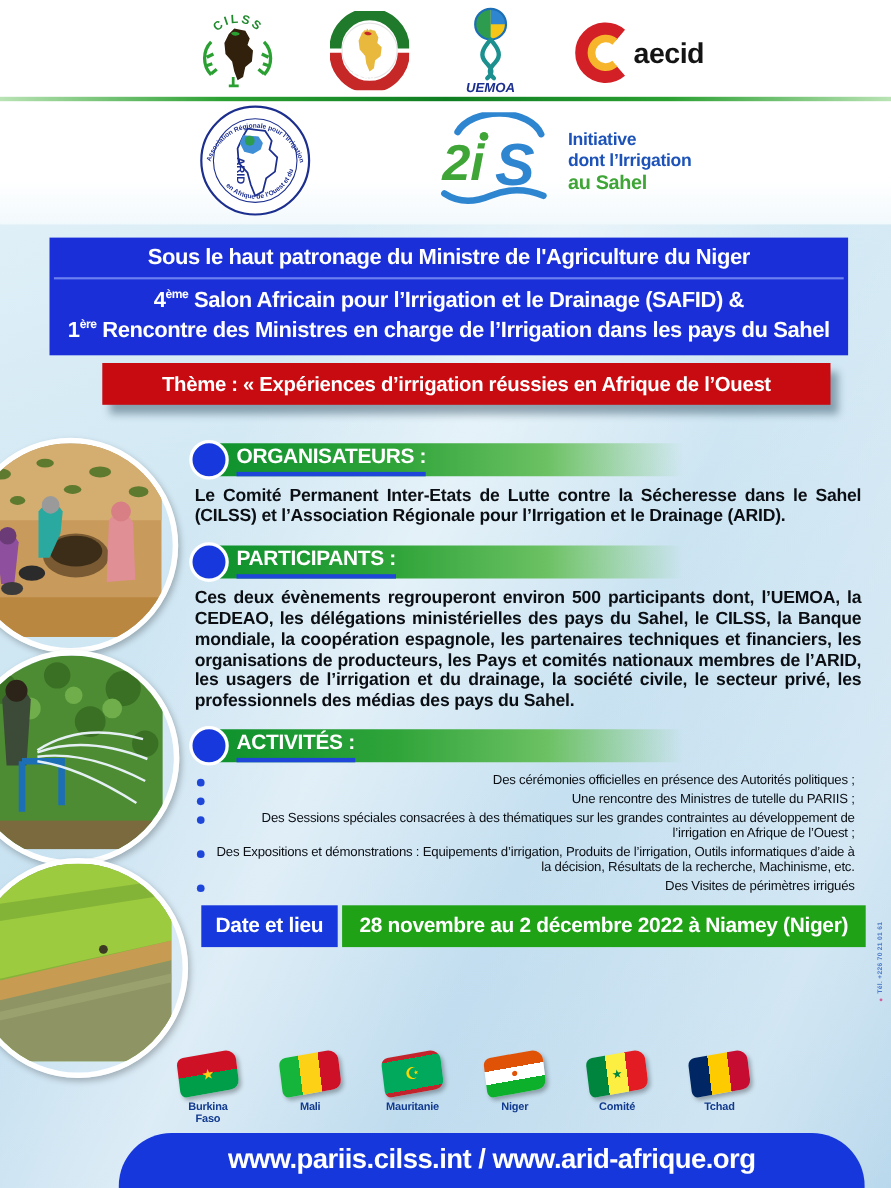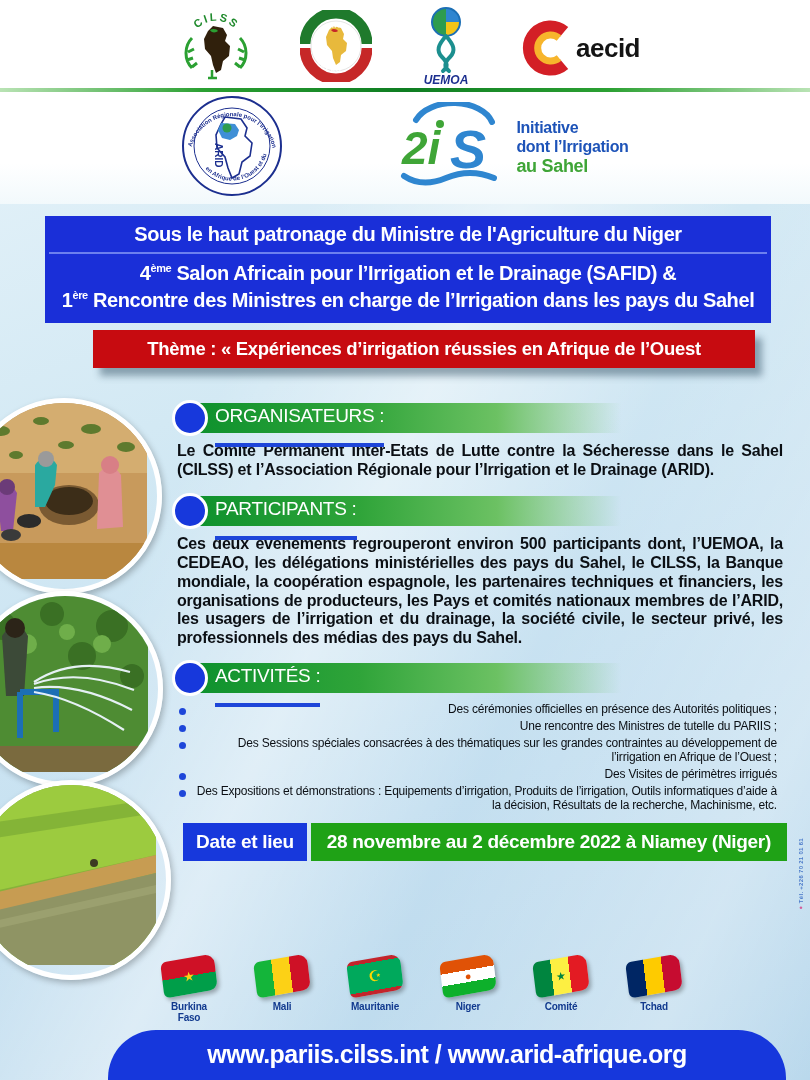--- a/index.html
+++ b/index.html
@@ -38,22 +38,22 @@
   .ph svg{display:block;}
   .ph1{left:-34px;top:398px;width:186px;height:186px;}
   .ph2{left:-33px;top:591px;width:186px;height:186px;}
   .ph3{left:-29px;top:780px;width:190px;height:190px;}
   
   .content{position:absolute;left:175px;top:403px;width:612px;}
   .band{position:relative;height:30px;width:460px;border-radius:16px 4px 4px 16px;
     background:linear-gradient(90deg,#0a8f2c,#2fa439 40%,#6cc163 70%,rgba(190,228,190,0) 97%);margin-bottom:9px;}
   .band .dot{position:absolute;left:-3px;top:-3px;width:30px;height:30px;border-radius:50%;
     background:#1738dc;border:3px solid #fff;}
-  .band .bt{position:absolute;left:40px;top:2px;color:#fff;font-weight:normal;font-size:19px;
-    letter-spacing:-0.3px;padding-bottom:16px;border-bottom:4px solid #1e46d9;}
+  .band .bt{position:absolute;left:40px;top:2px;color:#fff;font-weight:bold;font-size:19px;
+    letter-spacing:-0.3px;padding-bottom:2px;border-bottom:4px solid #1e46d9;}
   .bodytx{color:#0b0f14;font-weight:bold;font-size:16px;line-height:1.17;text-align:justify;
     letter-spacing:-0.2px;margin:0 0 0 2px;width:606px;}
   .sec-org .bodytx{margin-bottom:17px;}
   .sec-part .bodytx{margin-bottom:15px;}
   ul.blist{list-style:none;margin:0 0 11px 2px;padding:0;width:600px;}
   ul.blist li{position:relative;padding-left:17px;color:#0b0f14;font-weight:normal;font-size:12px;
     line-height:1.17;letter-spacing:-0.2px;margin-bottom:3px;text-align:right;}
   ul.blist li::before{content:"";position:absolute;left:2px;top:6px;width:7px;height:7px;border-radius:50%;background:#1e46d9;}
   .date-row{display:flex;margin-left:8px;}
   .date-label{background:#1738dc;color:#fff;font-weight:bold;font-size:19px;padding:8px 13px;letter-spacing:-0.3px;}
@@ -291,22 +291,22 @@
 
     <div class="sec-act">
       <div class="band">
         <span class="dot"></span>
         <span class="bt">ACTIVITÉS :</span>
       </div>
       <ul class="blist">
         <li>Des cérémonies officielles en présence des Autorités politiques ;</li>
         <li>Une rencontre des Ministres de tutelle du PARIIS ;</li>
         <li>Des Sessions spéciales consacrées à des thématiques sur les grandes contraintes au développement de l’irrigation en Afrique de l’Ouest  ;</li>
+        <li>Des Expositions et démonstrations : Equipements d’irrigation, Produits de l’irrigation, Outils informatiques d’aide à la décision, Résultats de la recherche, Machinisme, etc.</li>
         <li>Des Visites de périmètres irrigués</li>
-        <li>Des Expositions et démonstrations : Equipements d’irrigation, Produits de l’irrigation, Outils informatiques d’aide à la décision, Résultats de la recherche, Machinisme, etc.</li>
       </ul>
     </div>
 
     <div class="date-row">
       <div class="date-label">Date et lieu</div>
       <div class="date-value">28 novembre au 2 décembre 2022 à Niamey (Niger)</div>
     </div>
   </div>
 
   <div class="flags">

